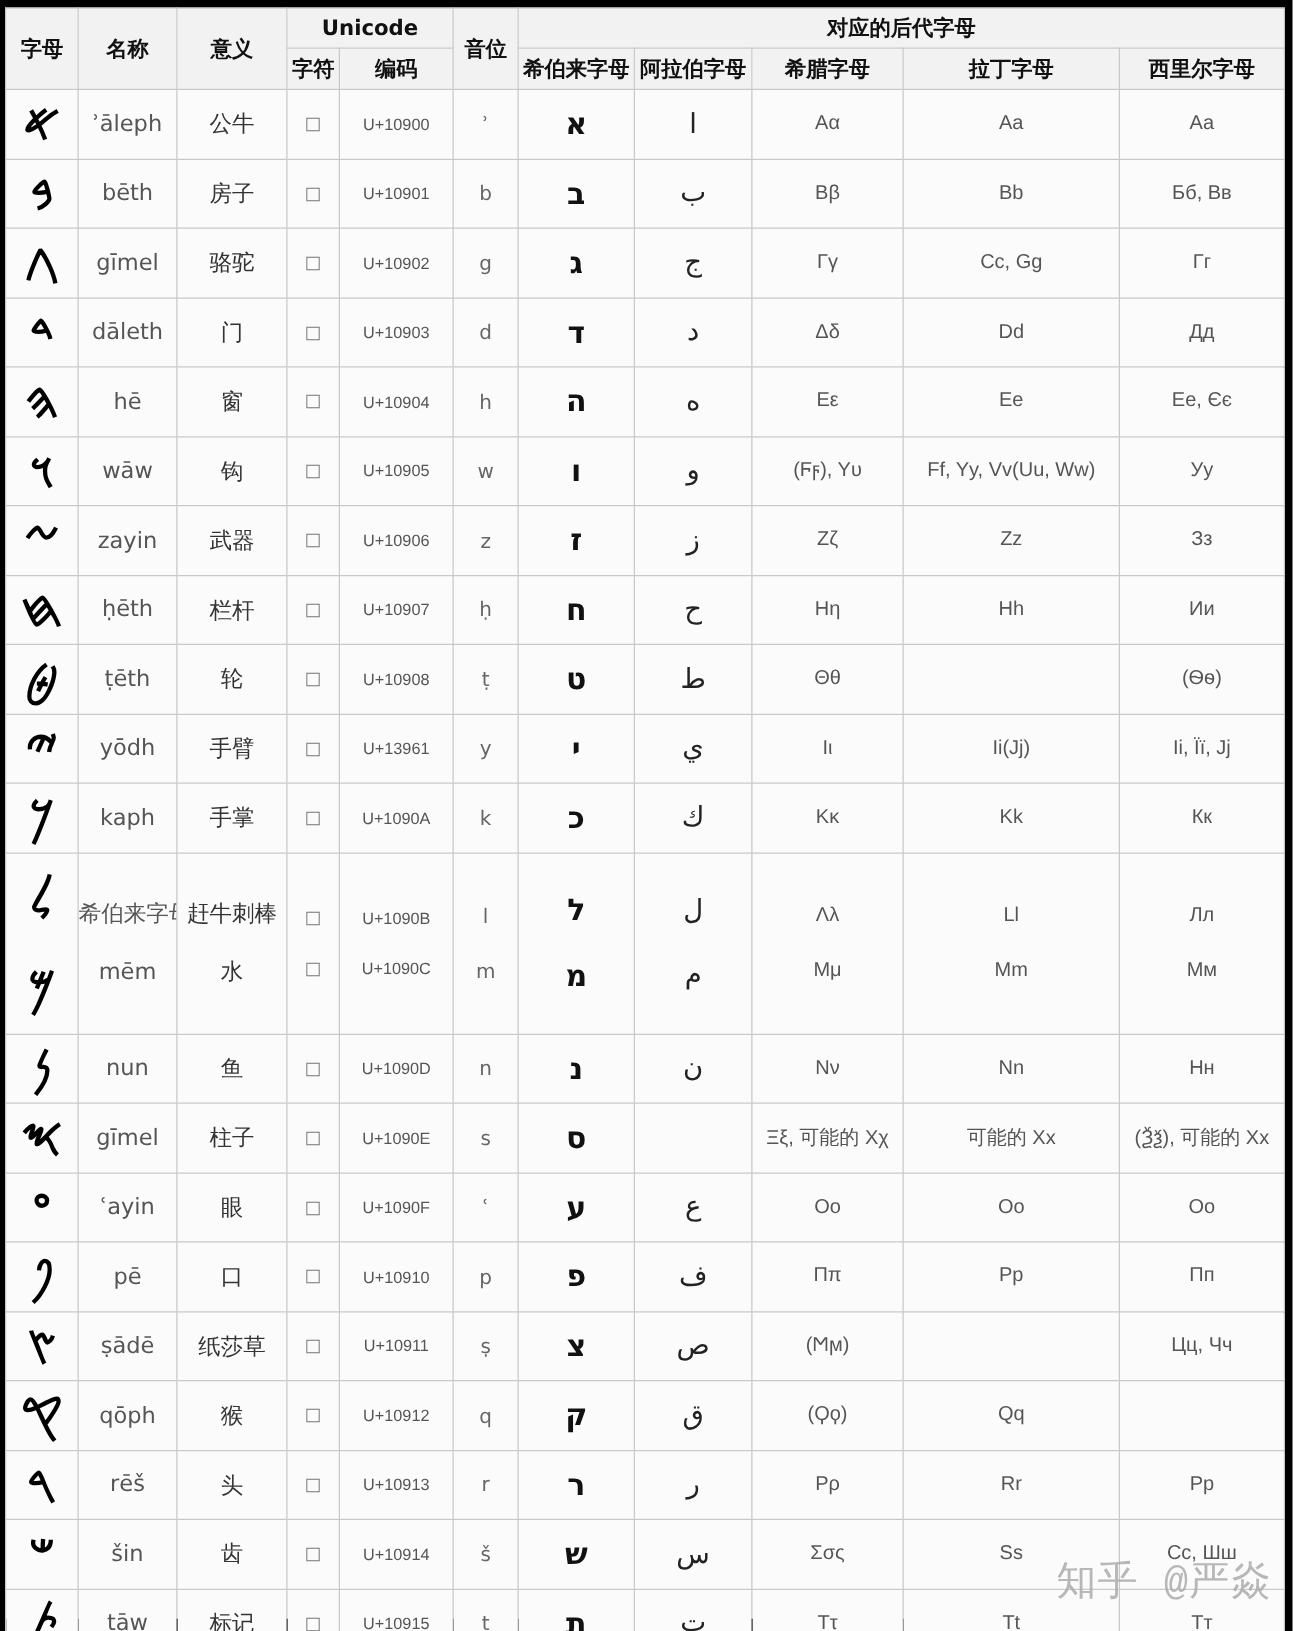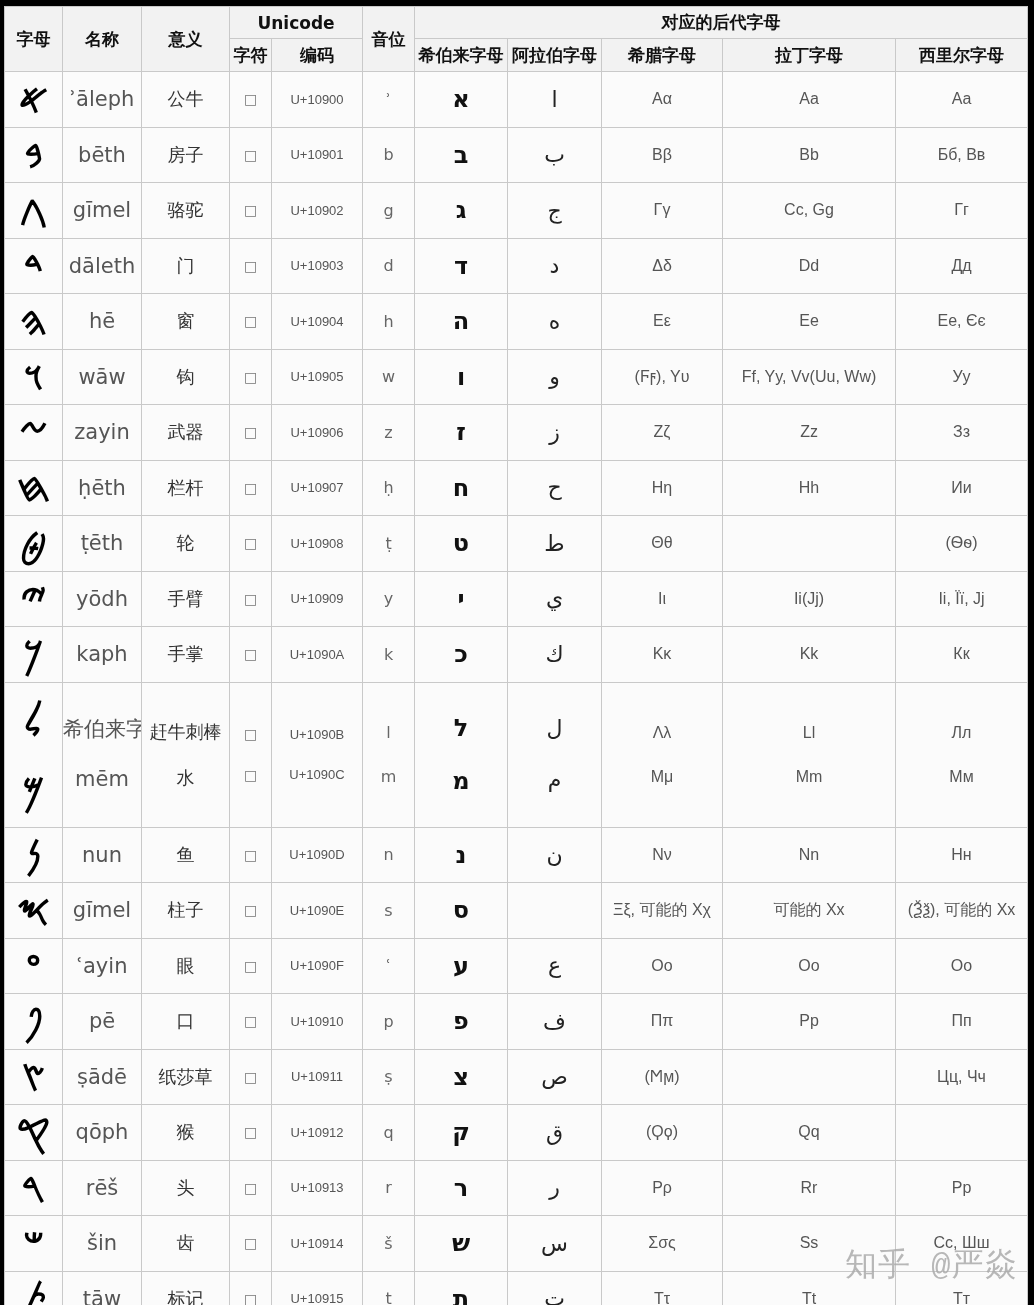--- a/index.html
+++ b/index.html
@@ -21,21 +21,21 @@
       text-align: center; vertical-align: middle;
       padding: 0; overflow: hidden; white-space: nowrap;
     }
     table.alpha th {
       background: #f2f2f2; font-weight: bold; font-size: 17px; color: #111;
     }
     th.sub { font-size: 14px; margin-left: 16px; }
     th.blue { color: #1b2a8a; font-size: 14px; }
     td { font-size: 17px; color: #444; background: #fbfbfb; }
     td.letter { font-size: 40px; color: #000; font-weight: bold; font-family: "DejaVu Sans", sans-serif; }
-    td.name { font-size: 21px; color: #555; }
+    td.name { font-size: 18px; color: #555; }
     td.meaning { font-size: 18px; color: #333; }
     td.glyph { font-size: 14px; color: #777; }
     td.code { font-size: 13px; color: #555; font-family: "Liberation Sans", sans-serif; }
     td.phon { font-size: 16px; color: #666; }
     td.heb { font-size: 24px; color: #111; font-weight: bold; }
     td.ara { font-size: 22px; color: #222; }
     td.desc { font-size: 16px; color: #555; font-family: "Liberation Sans", sans-serif; }
     td.stack { line-height: 1.2; }
     td.stack div { padding: 12px 0; }
     .watermark {
@@ -197,21 +197,21 @@
           <td class="ara">ط</td>
           <td class="desc">Θθ</td>
           <td class="desc"></td>
           <td class="desc">(Ѳѳ)</td>
         </tr>
         <tr style="height: 55.5px;">
           <td class="letter">𐤉</td>
           <td class="name">yōdh</td>
           <td class="meaning">手臂</td>
           <td class="glyph">□</td>
-          <td class="code">U+10909</td>
+          <td class="code">U+13961</td>
           <td class="phon">y</td>
           <td class="heb">י</td>
           <td class="ara">ي</td>
           <td class="desc">Ιι</td>
           <td class="desc">Ii(Jj)</td>
           <td class="desc">Іі, Її, Јј</td>
         </tr>
         <tr style="height: 55.5px;">
           <td class="letter">𐤊</td>
           <td class="name">kaph</td>

